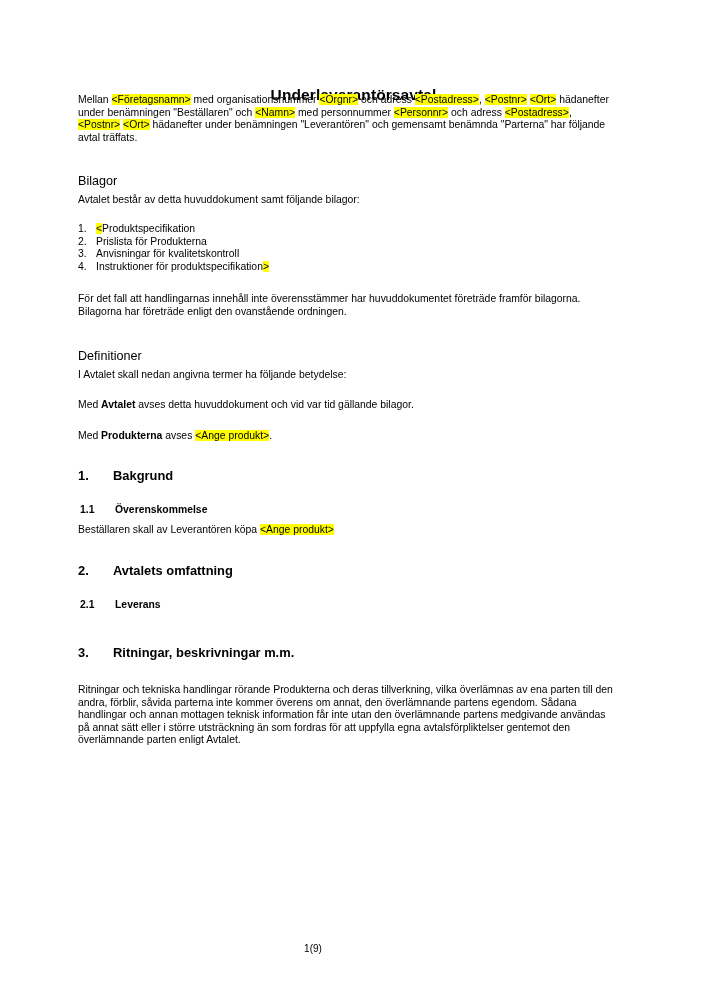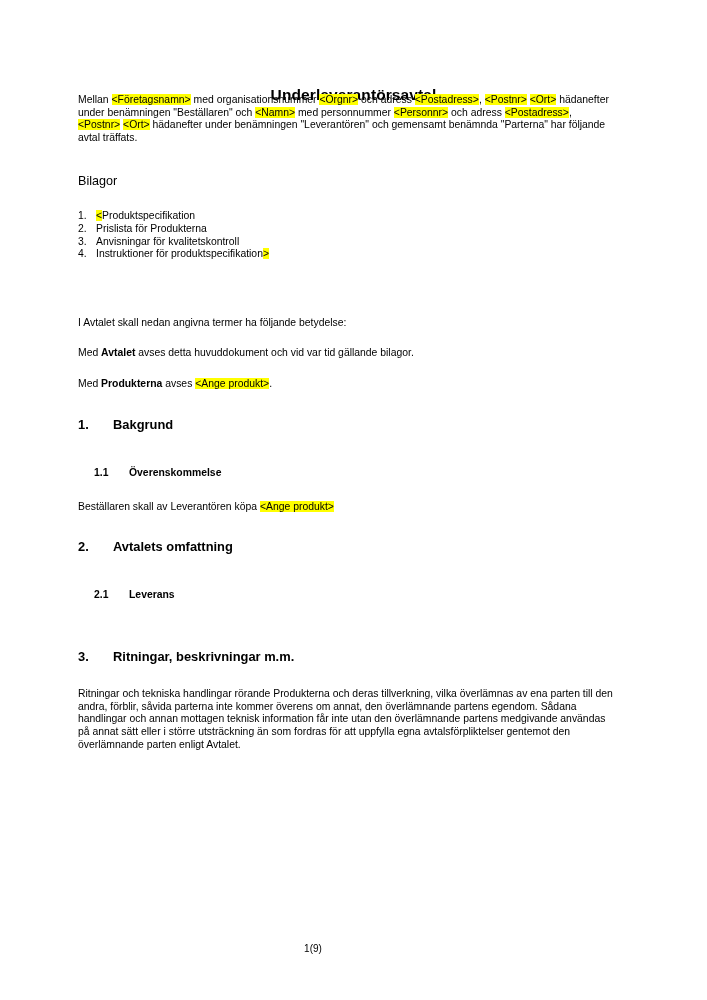--- a/index.html
+++ b/index.html
@@ -67,21 +67,21 @@
     font-weight: bold;
     line-height: 15px;
     margin: 0;
     display: flex;
   }
   .h-num .num { width: 35px; flex: 0 0 35px; }
   .h-sub {
     font-size: 10.4px;
     font-weight: bold;
     line-height: 13px;
-    margin: 16px;
+    margin: 2px;
     display: flex;
   }
   .h-sub .num { width: 35px; flex: 0 0 35px; }
 
   
   .att-list { margin: 0; padding: 0; list-style: none; }
   .att-list li {
     font-size: 10.4px;
     line-height: 12.6px;
     display: flex;
@@ -118,20 +118,21 @@
   <div class="content">
 
     <div class="spacer-intro"></div>
 
     <p class="body-text"><span>Mellan </span><span class="hl">&lt;Företagsnamn&gt;</span><span> med organisationsnummer </span><span class="hl">&lt;Orgnr&gt;</span><span> och adress </span><span class="hl">&lt;Postadress&gt;</span><span>, </span><span class="hl">&lt;Postnr&gt;</span><span> </span><span class="hl">&lt;Ort&gt;</span><span> hädanefter under benämningen "Beställaren" och </span><span class="hl">&lt;Namn&gt;</span><span> med personnummer </span><span class="hl">&lt;Personnr&gt;</span><span> och adress </span><span class="hl">&lt;Postadress&gt;</span><span>, </span><span class="hl">&lt;Postnr&gt;</span><span> </span><span class="hl">&lt;Ort&gt;</span><span> hädanefter under benämningen "Leverantören" och gemensamt benämnda "Parterna" har följande avtal träffats.</span></p>
 
     <div class="gap-30"></div>
 
     <h2 class="h-plain">Bilagor</h2>
     <div class="gap-6"></div>
+    <p class="body-text">Avtalet består av detta huvuddokument samt följande bilagor:</p>
 
     <div class="gap-16"></div>
 
     <ol class="att-list">
       <li>
         <span class="idx">1.</span>
         <span><span class="hl">&lt;</span><span>Produktspecifikation</span></span>
       </li>
       <li>
         <span class="idx">2.</span>
@@ -142,23 +143,25 @@
         <span>Anvisningar för kvalitetskontroll</span>
       </li>
       <li>
         <span class="idx">4.</span>
         <span><span>Instruktioner för produktspecifikation</span><span class="hl">&gt;</span></span>
       </li>
     </ol>
 
     <div class="gap-20"></div>
 
+    <p class="body-text">För det fall att handlingarnas innehåll inte överensstämmer har huvuddokumentet företräde framför bilagorna. Bilagorna har företräde enligt den ovanstående ordningen.</p>
 
     <div class="gap-30"></div>
 
+    <h2 class="h-plain">Definitioner</h2>
     <div class="gap-6"></div>
     <p class="body-text">I Avtalet skall nedan angivna termer ha följande betydelse:</p>
 
     <div class="gap-18"></div>
 
     <p class="body-text"><span>Med </span><b>Avtalet</b><span> avses detta huvuddokument och vid var tid gällande bilagor.</span></p>
 
     <div class="gap-18"></div>
 
     <p class="body-text"><span>Med </span><b>Produkterna</b><span> avses </span><span class="hl">&lt;Ange produkt&gt;</span><span>.</span></p>

